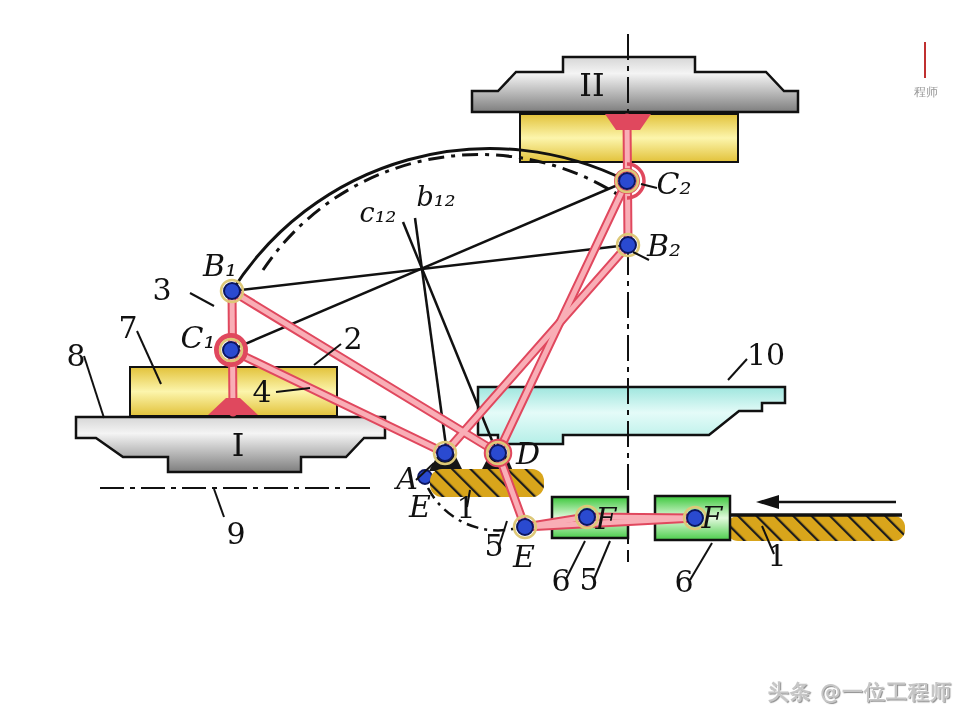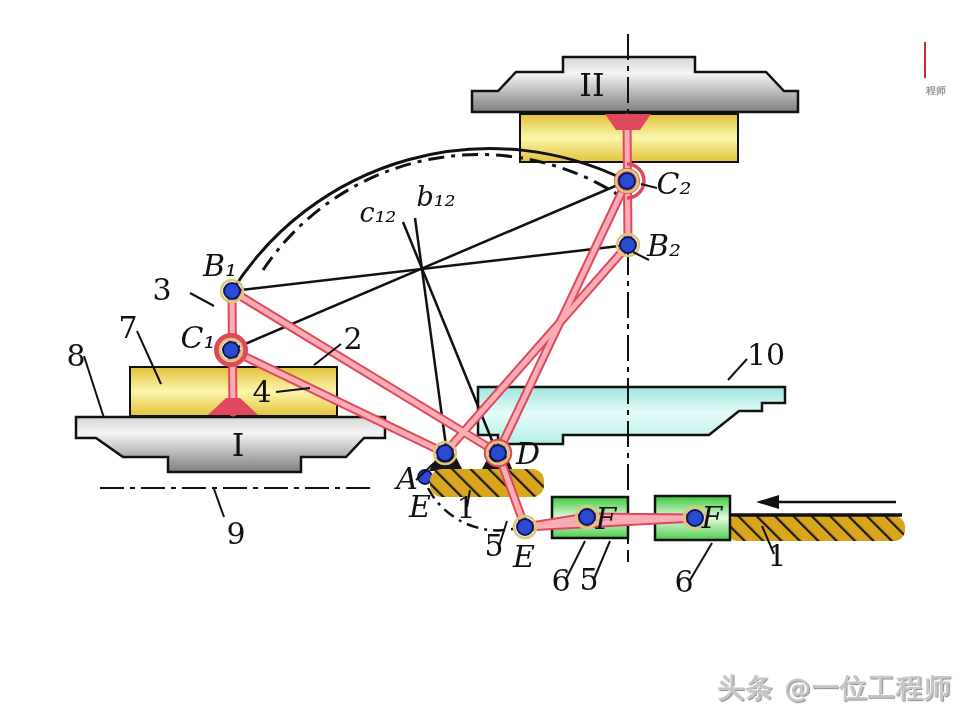--- a/index.html
+++ b/index.html
@@ -9,24 +9,24 @@
   text{fill:#111;}
   .lbl{font-family:"DejaVu Serif","DejaVu Sans",serif;font-size:30px;}
   .ital{font-style:italic;}
   .sub{font-size:27px;}
   .roman{font-size:32px;}
   .caption{position:absolute;left:238px;top:651px;width:480px;
            font-family:"DejaVu Serif","Liberation Serif",serif;
            font-size:33px;font-weight:700;color:#141414;letter-spacing:1px;white-space:nowrap;}
   .watermark{position:absolute;right:8px;bottom:14px;
              font-family:"DejaVu Sans","Liberation Sans",sans-serif;
-             font-size:27px;font-weight:700;color:#c6c6c6;letter-spacing:1px;
+             font-size:21px;font-weight:700;color:#c6c6c6;letter-spacing:1px;
              text-shadow:-1px -1px 0 #ffffff,1px 1px 1px #8d8d8d;}
-  .corner-frag{position:absolute;right:14px;top:84px;font-size:10px;color:#9a9a9a;
-               font-family:"DejaVu Sans",sans-serif;font-weight:bold;}
+  .corner-frag{position:absolute;right:22px;top:84px;font-size:12px;color:#9a9a9a;
+               font-family:"DejaVu Sans",sans-serif;}
   .red-tick{position:absolute;left:924px;top:42px;width:2px;height:36px;background:#c03030;}
 </style>
 </head>
 <body>
 
 <div class="stage">
 <svg width="960" height="720" viewBox="0 0 960 720">
   <defs>
     <linearGradient id="gGray" x1="0" y1="0" x2="0" y2="1">
       <stop offset="0" stop-color="#d6d6d6"></stop>

